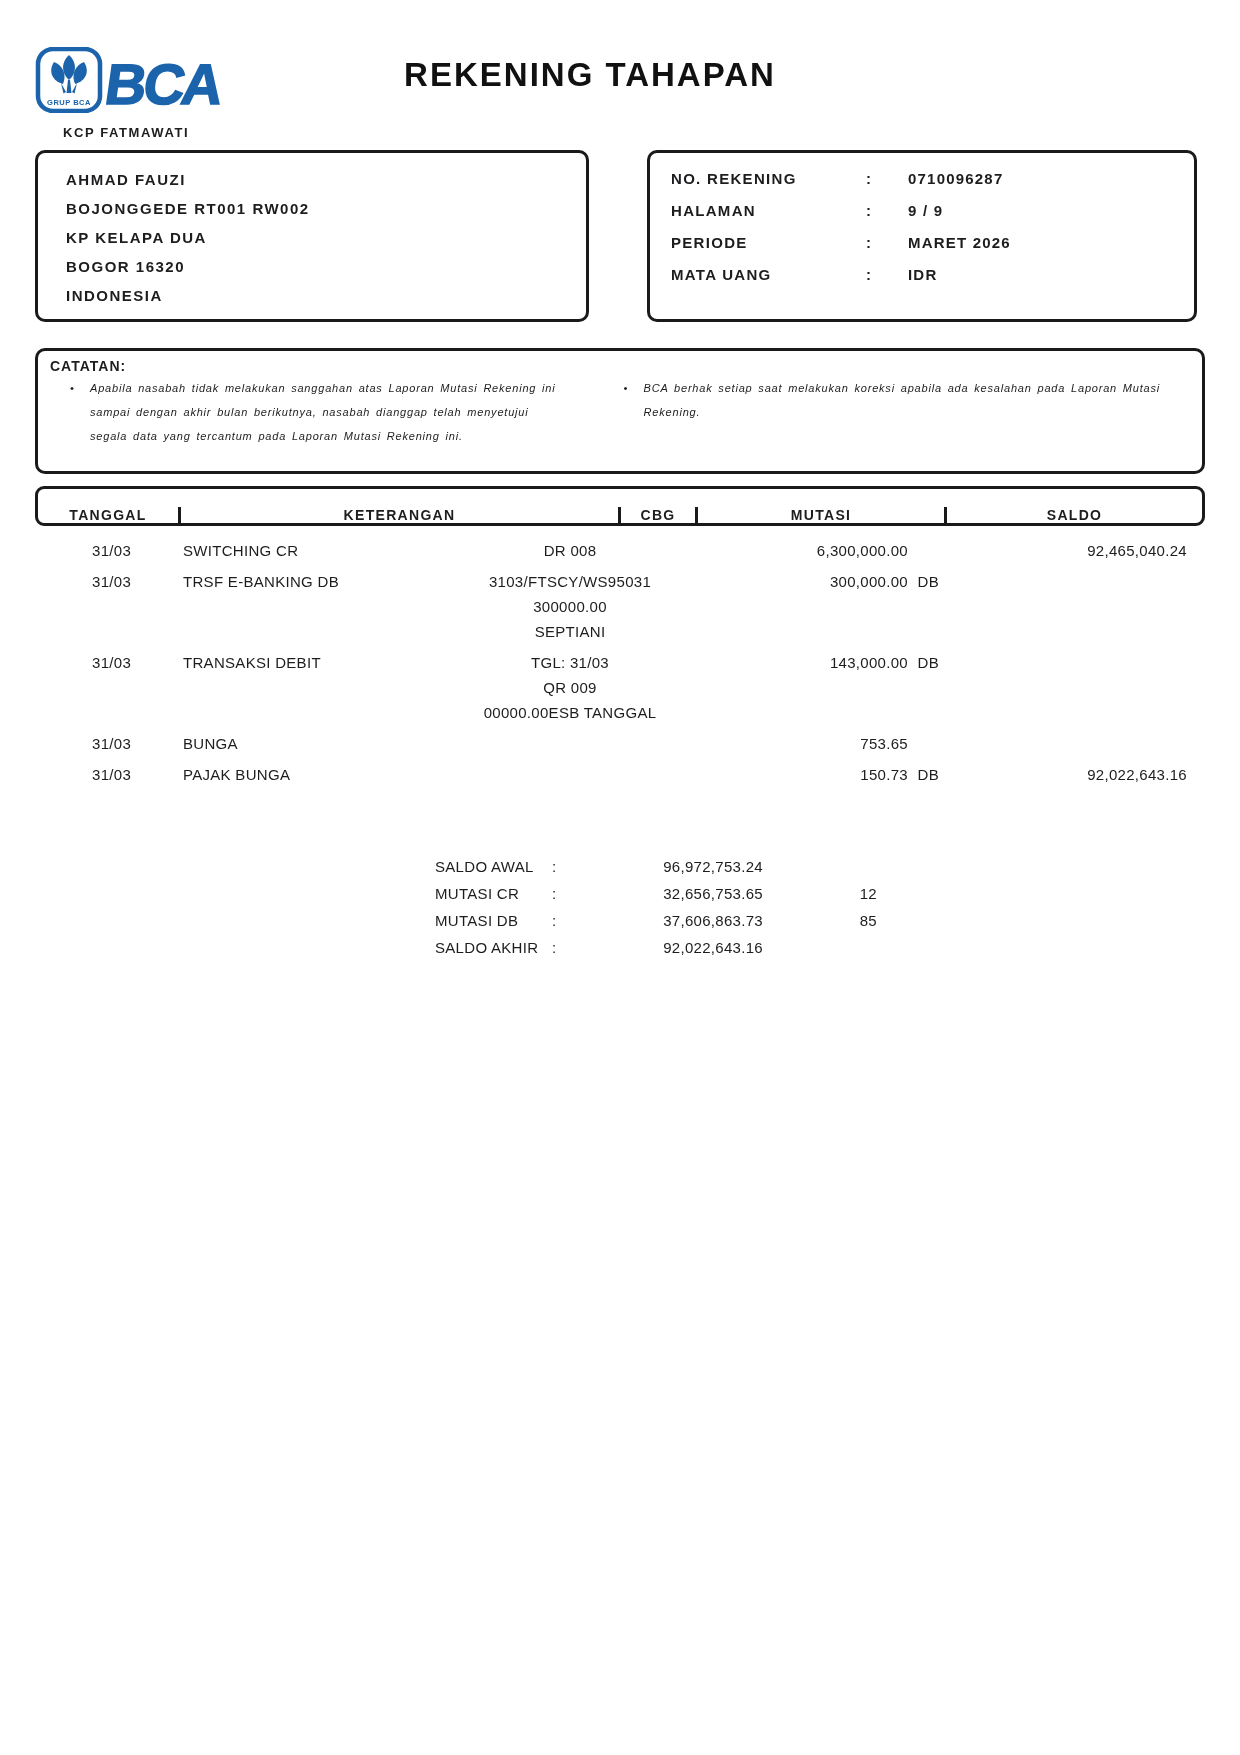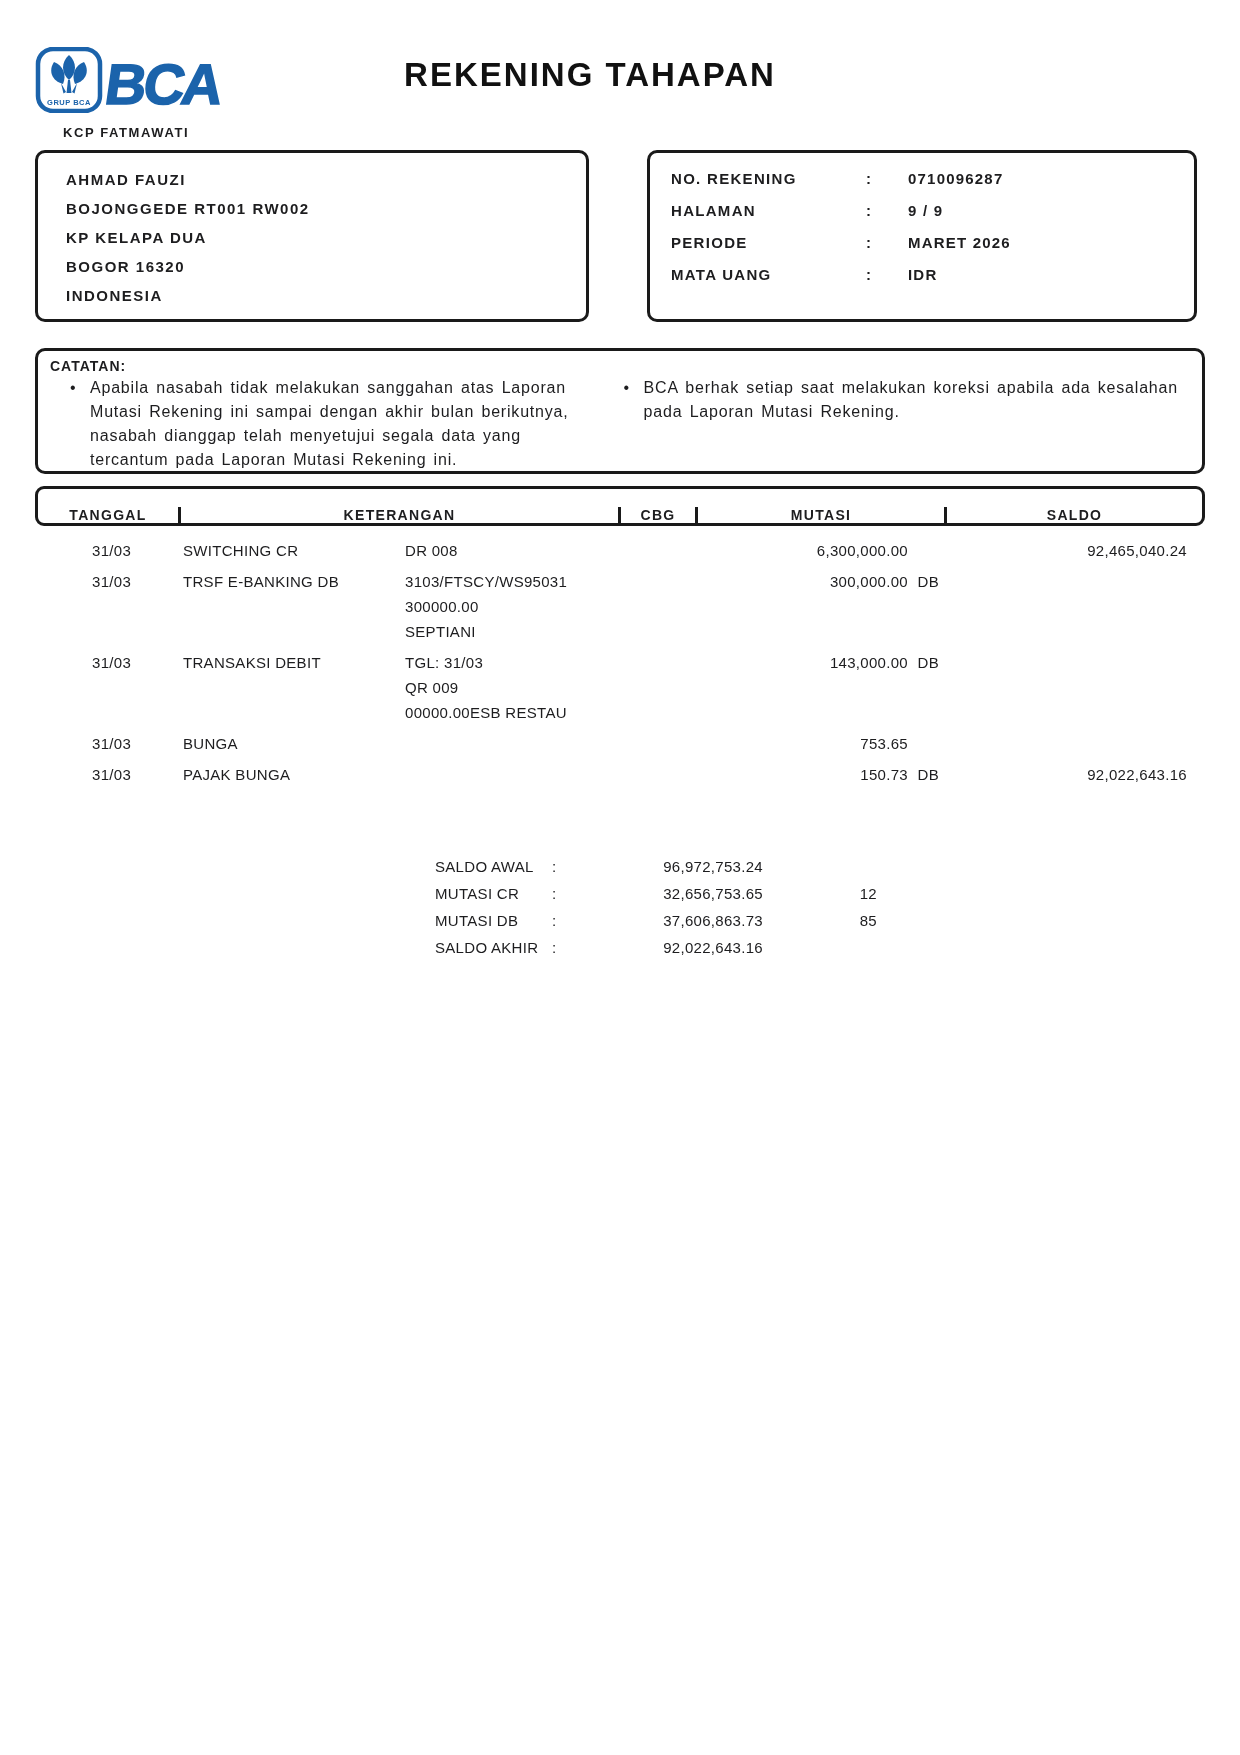--- a/index.html
+++ b/index.html
@@ -34,21 +34,21 @@
   .catatan-box{
     margin-top:26px;width:1170px;box-sizing:border-box;height:126px;
     border:3px solid #1a1a1a;border-radius:10px;padding:5px 12px 0 12px;overflow:hidden;
   }
   .catatan-title{font-size:14px;font-weight:bold;letter-spacing:1px;line-height:20px;}
   .catatan-cols{display:flex;}
   .note-list{list-style:none;margin:0;padding:0;}
   .note-left{width:515px;margin-left:20px;}
   .note-right{width:585px;margin-left:55px;}
   .note-item{
-    position:relative;padding-left:20px;font-size:16px;letter-spacing:0.8px;word-spacing:2px;line-height:24px;
+    position:relative;padding-left:20px;font-size:11px;letter-spacing:0.8px;word-spacing:2px;line-height:24px;font-style:italic;
   }
   .note-item::before{content:"\2022";position:absolute;left:0;top:0;}
   
   .theader{
     margin-top:12px;width:1170px;height:40px;box-sizing:border-box;
     border:3px solid #1a1a1a;border-radius:9px;display:flex;align-items:flex-end;
   }
   .th-cell{
     display:flex;align-items:center;justify-content:center;
     font-size:14px;font-weight:bold;letter-spacing:1.3px;
@@ -59,21 +59,21 @@
   .w-cbg{width:74px;}
   .w-mutasi{width:246px;}
   .w-saldo{flex:1;}
   .tbody{margin-top:12px;}
   .txrow{
     display:grid;grid-template-columns:148px 222px 330px 173px 31px 248px;
     font-size:15px;letter-spacing:0.3px;line-height:25px;margin-bottom:6px;
   }
   .c-date{padding-left:57px;}
   .c-type{white-space:nowrap;}
-  .c-detail div{white-space:nowrap;}
+  .c-detail div{white-space:nowrap;text-align:center;}
   .c-amt{text-align:right;}
   .c-db{text-align:right;}
   .c-saldo{text-align:right;}
   
   .summary{margin-top:66px;margin-left:400px;}
   .sumrow{
     display:grid;grid-template-columns:117px 28px 183px 114px;
     font-size:15px;letter-spacing:0.3px;line-height:27px;
   }
   .s-amt{text-align:right;}
@@ -180,21 +180,21 @@
         <div class="c-amt">300,000.00</div>
         <div class="c-db">DB</div>
         <div class="c-saldo"></div>
       </div>
       <div class="txrow">
         <div class="c-date">31/03</div>
         <div class="c-type">TRANSAKSI DEBIT</div>
         <div class="c-detail">
           <div>TGL: 31/03</div>
           <div>QR 009</div>
-          <div>00000.00ESB RESTAU</div>
+          <div>00000.00ESB TANGGAL</div>
         </div>
         <div class="c-amt">143,000.00</div>
         <div class="c-db">DB</div>
         <div class="c-saldo"></div>
       </div>
       <div class="txrow">
         <div class="c-date">31/03</div>
         <div class="c-type">BUNGA</div>
         <div class="c-detail"></div>
         <div class="c-amt">753.65</div>

